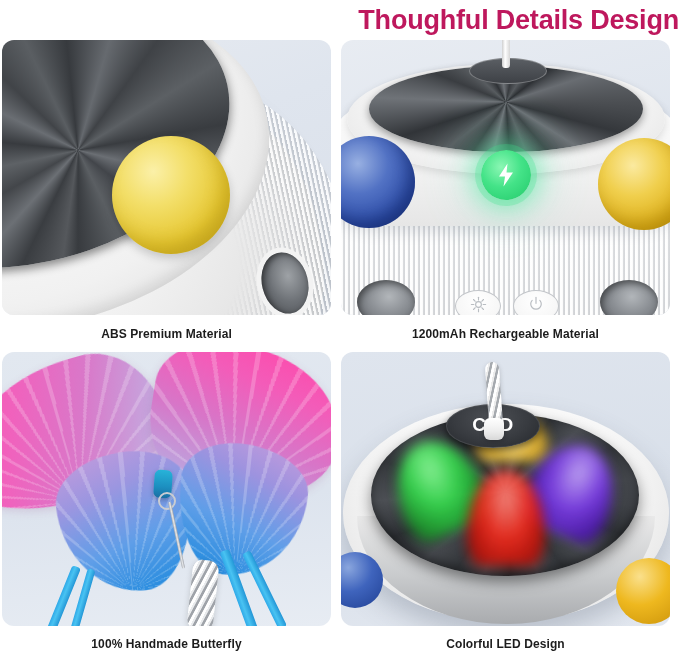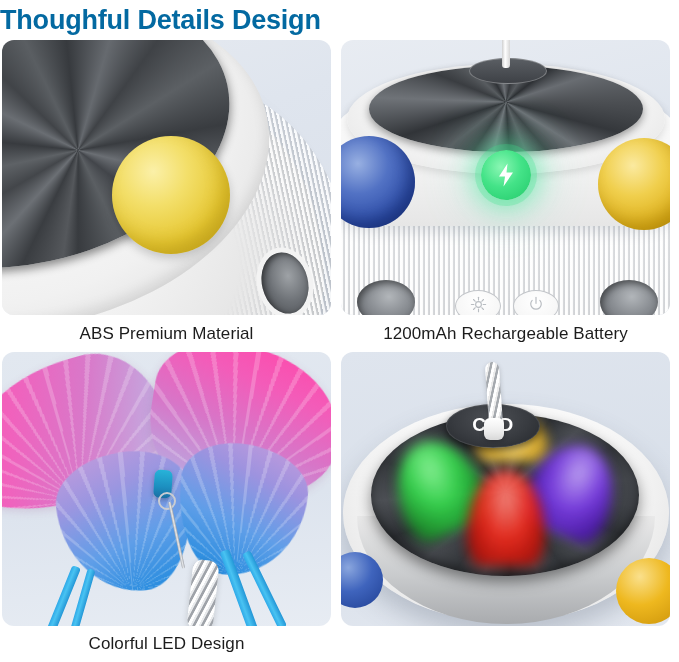--- a/index.html
+++ b/index.html
@@ -9,24 +9,24 @@
   }
   body {
     width: 679px;
     height: 662px;
     font-family: "Liberation Sans", sans-serif;
     overflow: hidden;
     position: relative;
   }
 
   #page-title {
-    text-align: left;
+    text-align: right;
     font-size: 27px;
     font-weight: bold;
-    color: #0369a1;
+    color: #be185d;
     letter-spacing: -0.2px;
     line-height: 38px;
     height: 38px;
     margin: 0;
     padding-top: 1px;
     font-family: "Liberation Sans", sans-serif;
   }
 
   .grid {
     position: absolute;
@@ -46,24 +46,25 @@
     position: relative;
     border-radius: 12px;
     overflow: hidden;
     background: #dfe4ec;
   }
 
   .caption {
     display: flex;
     align-items: center;
     justify-content: center;
-    font-size: 17px;
+    font-size: 12px;
     color: #1c1c1c;
     font-family: "Liberation Sans", sans-serif;
     letter-spacing: 0.1px;
+    font-weight: bold;
   }
 
   
   .ball {
     position: absolute;
     border-radius: 50%;
   }
 
   
   .p1 {
@@ -583,21 +584,21 @@
       <span>
         <svg width="16" height="16" viewBox="0 0 20 20" aria-hidden="true">
           <path d="M5.2 5.4a6.6 6.6 0 1 0 9.6 0" fill="none" stroke="#b9bdc2" stroke-width="1.5" stroke-linecap="round"></path>
           <line x1="10" y1="1.8" x2="10" y2="9.2" stroke="#b9bdc2" stroke-width="1.5" stroke-linecap="round"></line>
         </svg>
       </span>
     </div>
   </div>
 
   <div class="caption">ABS Premium Material</div>
-  <div class="caption">1200mAh Rechargeable Battery</div>
+  <div class="caption">1200mAh Rechargeable Material</div>
 
   <div class="panel p3">
     <div class="wing wing-upper-left">
       <div class="wing-veins"></div>
     </div>
     <div class="wing wing-upper-right">
       <div class="wing-veins"></div>
     </div>
     <div class="wing wing-lower-left">
       <div class="wing-veins"></div>
@@ -626,15 +627,16 @@
       <div class="led-beam led-purple"></div>
       <div class="led-beam led-red"></div>
     </div>
     <div class="p4-hub">
       <span class="p4-logo">CSD</span>
     </div>
     <div class="p4-cord"></div>
     <div class="p4-cord-tip"></div>
   </div>
 
+  <div class="caption">100% Handmade Butterfly</div>
   <div class="caption">Colorful LED Design</div>
 
 </div>
 
 </body></html>

